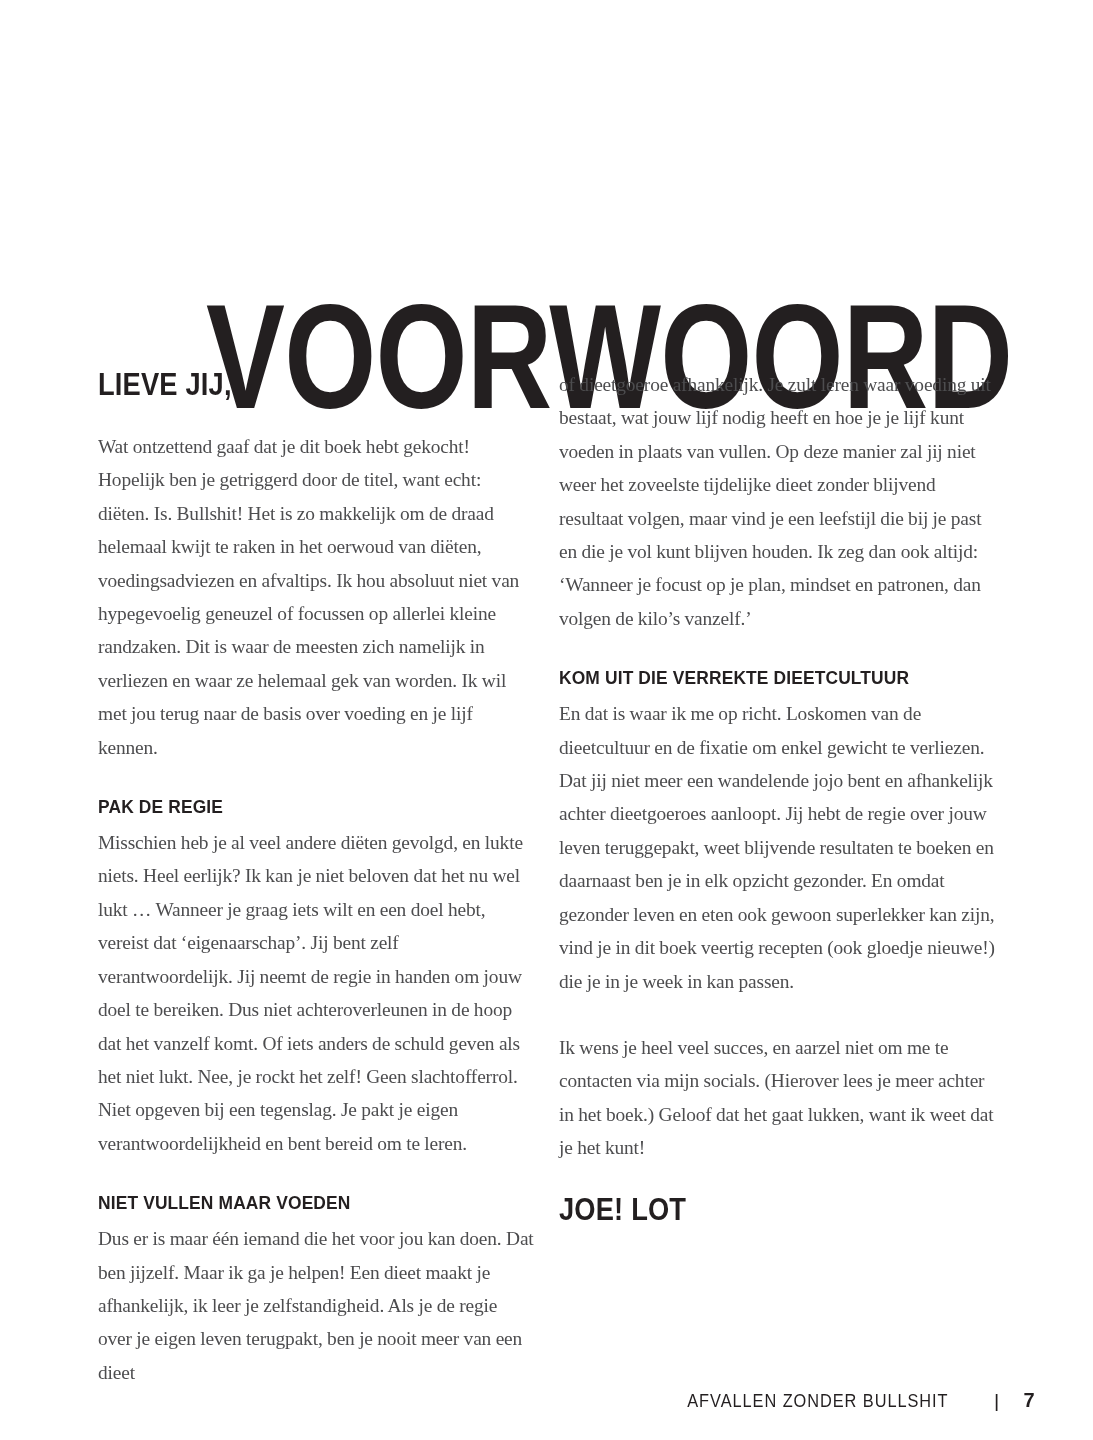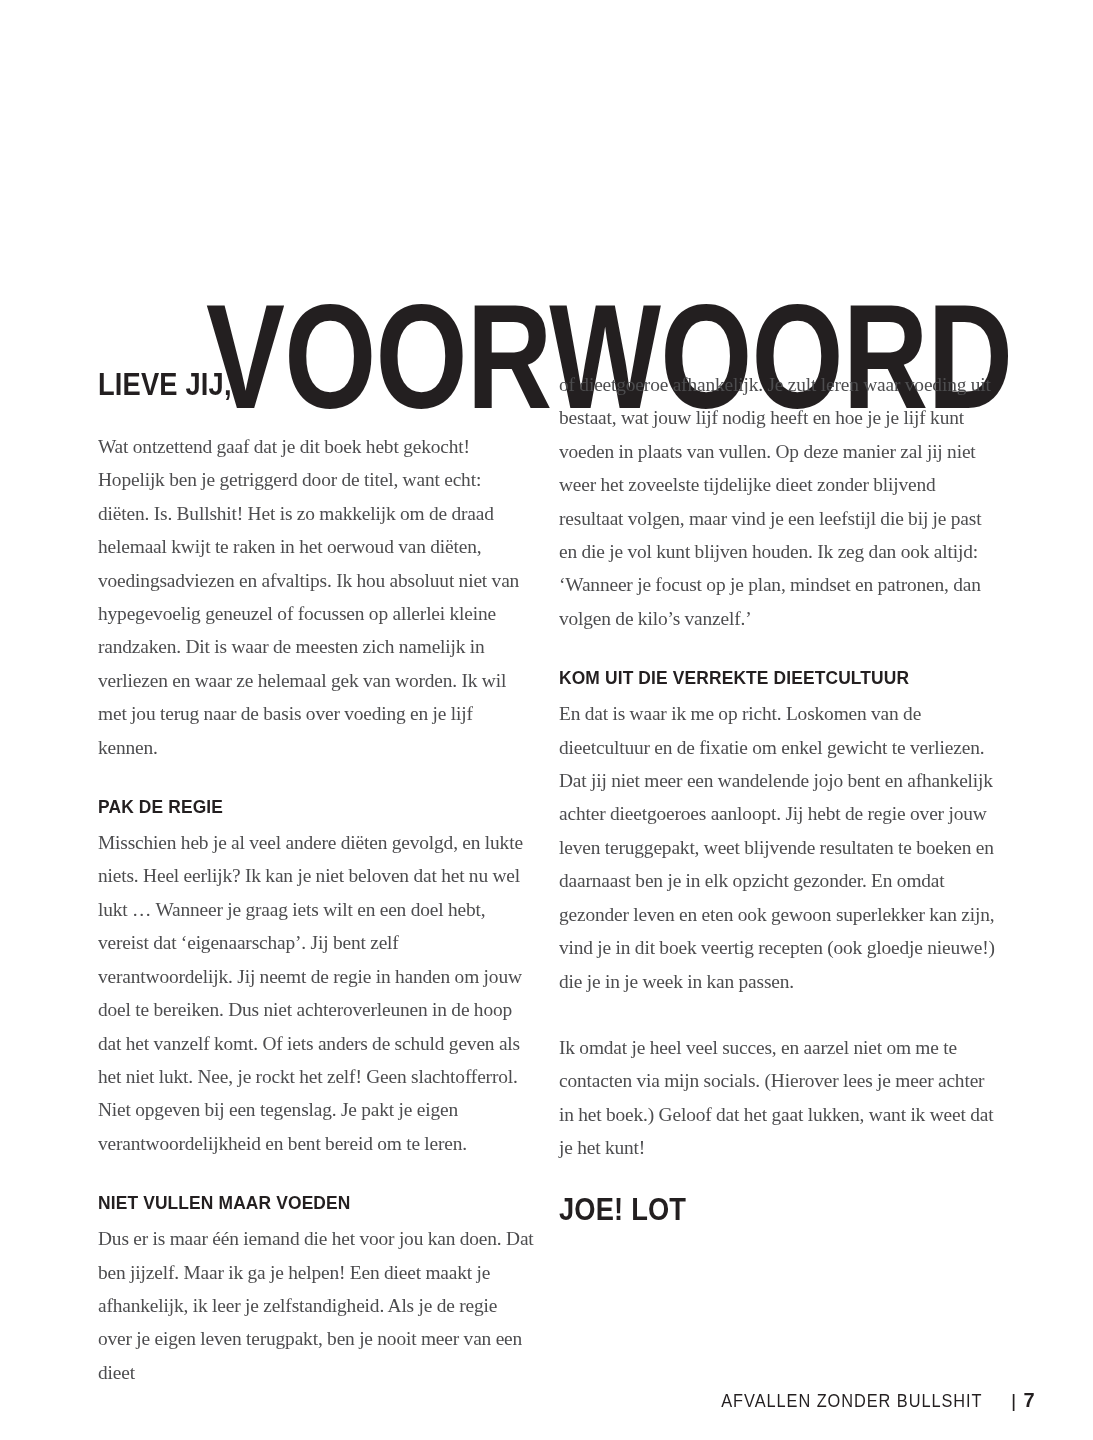--- a/index.html
+++ b/index.html
@@ -107,21 +107,21 @@
     white-space: nowrap;
   }
 
   
   .footer {
     position: absolute;
     right: 58px;
     bottom: 44px;
     display: flex;
     align-items: baseline;
-    gap: 7px;
+    gap: 24px;
     font-family: "Liberation Sans Narrow", "Liberation Sans", sans-serif;
     color: #231f20;
   }
   .footer-label {
     font-size: 19px;
     font-weight: 400;
     letter-spacing: 1.1px;
     transform: scaleX(0.86);
     transform-origin: right baseline;
     white-space: nowrap;
@@ -160,21 +160,21 @@
 
     </div>
 
     <div class="col col-right">
 
       <p class="para">of dieetgoeroe afhankelijk. Je zult leren waar voeding uit bestaat, wat jouw lijf nodig heeft en hoe je je lijf kunt voeden in plaats van vullen. Op deze manier zal jij niet weer het zoveelste tijdelijke dieet zonder blijvend resultaat volgen, maar vind je een leefstijl die bij je past en die je vol kunt blijven houden. Ik zeg dan ook altijd: ‘Wanneer je focust op je plan, mindset en patronen, dan volgen de kilo’s vanzelf.’</p>
 
       <div class="sub-head">KOM UIT DIE VERREKTE DIEETCULTUUR</div>
       <p class="para">En dat is waar ik me op richt. Loskomen van de dieetcultuur en de fixatie om enkel gewicht te verliezen. Dat jij niet meer een wandelende jojo bent en afhankelijk achter dieetgoeroes aanloopt. Jij hebt de regie over jouw leven teruggepakt, weet blijvende resultaten te boeken en daarnaast ben je in elk opzicht gezonder. En omdat gezonder leven en eten ook gewoon superlekker kan zijn, vind je in dit boek veertig recepten (ook gloedje nieuwe!) die je in je week in kan passen.</p>
 
-      <p class="para">Ik omdat je heel veel succes, en aarzel niet om me te contacten via mijn socials. (Hierover lees je meer achter in het boek.) Geloof dat het gaat lukken, want ik weet dat je het kunt!</p>
+      <p class="para">Ik wens je heel veel succes, en aarzel niet om me te contacten via mijn socials. (Hierover lees je meer achter in het boek.) Geloof dat het gaat lukken, want ik weet dat je het kunt!</p>
 
       <div class="signature">JOE! LOT</div>
 
     </div>
   </div>
 
   <div class="footer">
     <span class="footer-label">AFVALLEN ZONDER BULLSHIT</span>
     <span class="footer-sep">|</span>
     <span class="footer-page">7</span>

